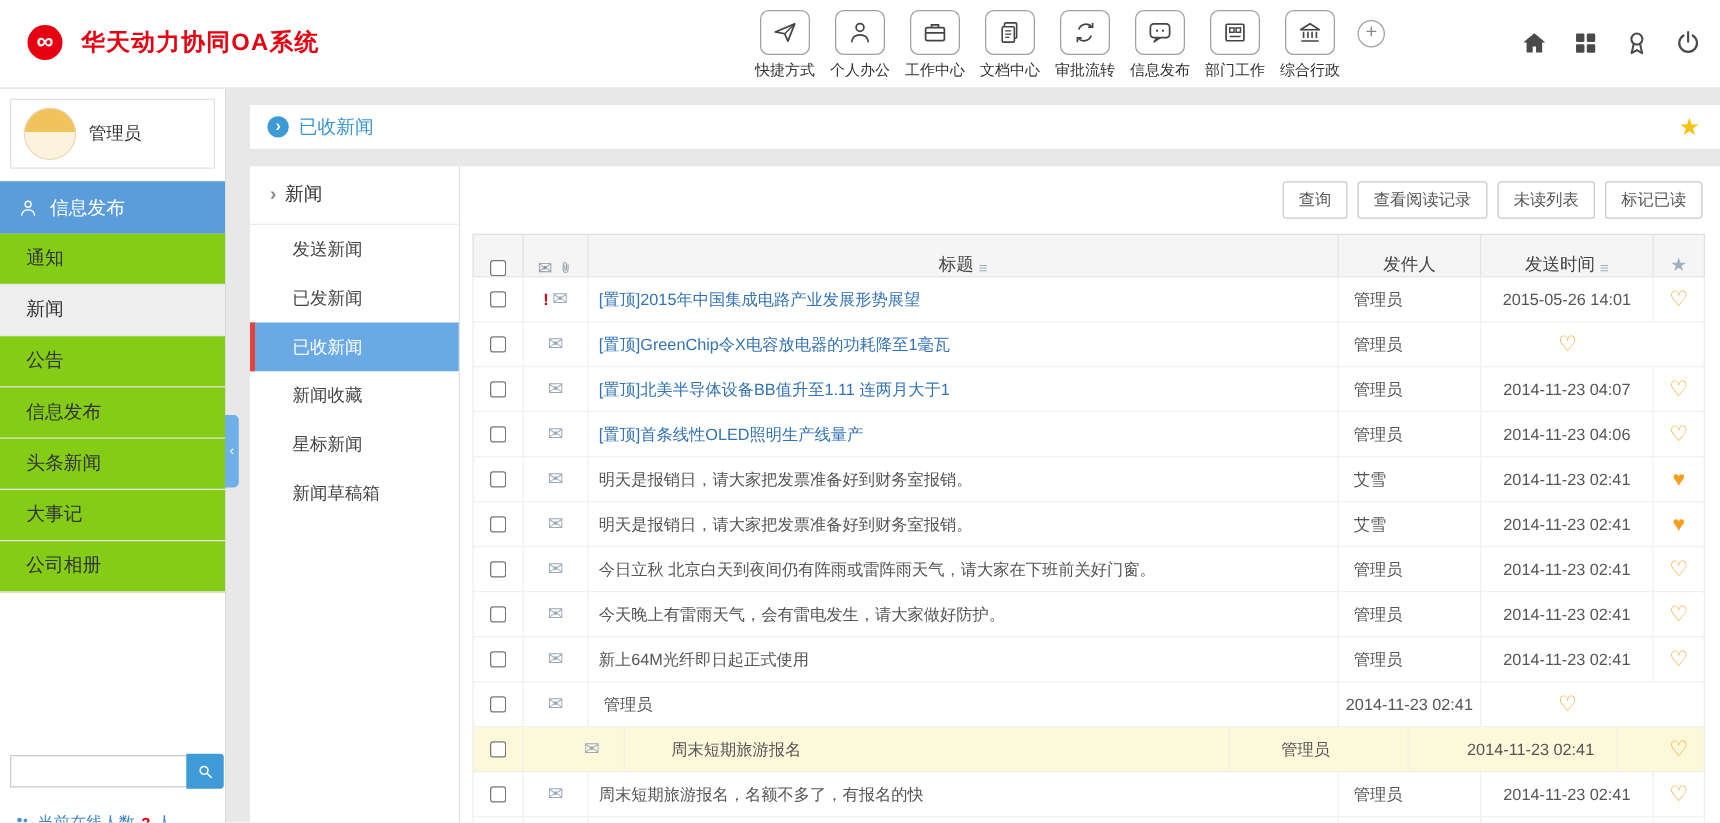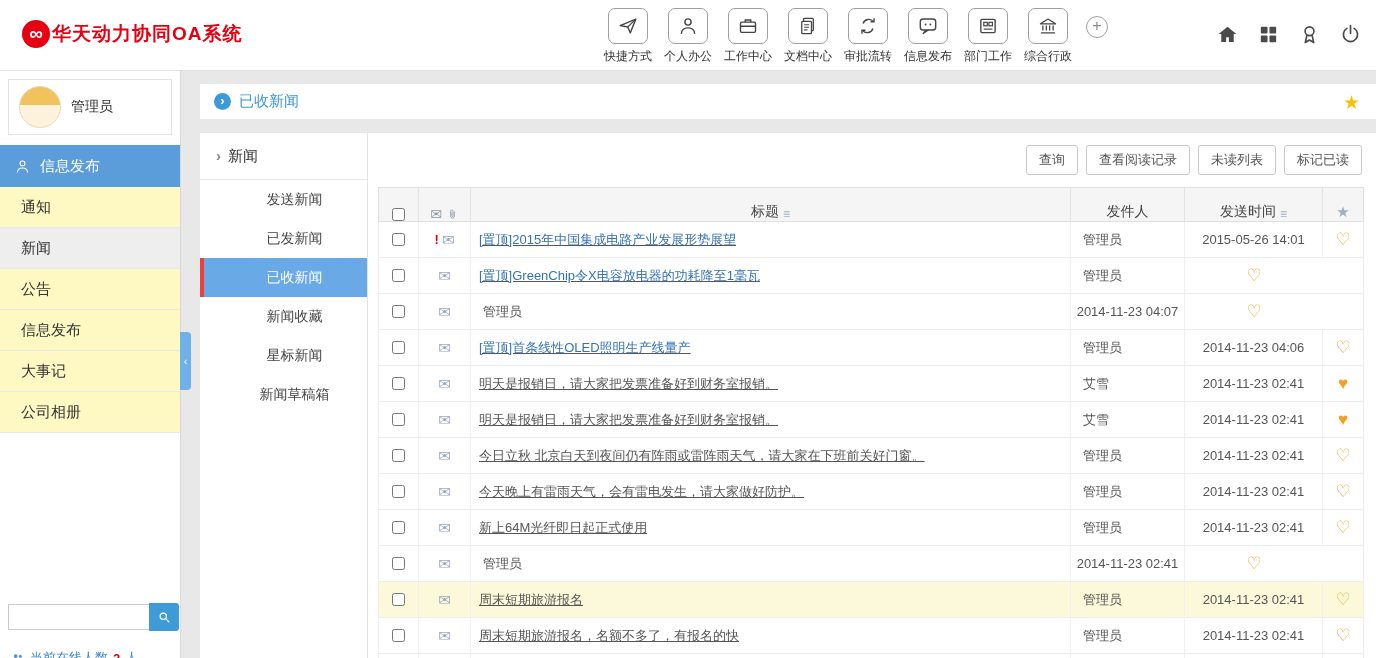--- a/index.html
+++ b/index.html
@@ -6,21 +6,21 @@
   body{
     width:1376px;height:658px;position:relative;overflow:hidden;
     background:#e8e8e8;
     font-family:"Liberation Sans","DejaVu Sans",sans-serif;
     -webkit-font-smoothing:antialiased;
   }
   svg{display:block;}
 
   
   .header{position:absolute;left:0;top:0;right:0;height:70px;background:#fff;border-bottom:1px solid #e2e2e2;z-index:5;}
-  .logo{position:absolute;left:22px;top:20px;display:flex;align-items:center;gap:2px;cursor:pointer;}
+  .logo{position:absolute;left:22px;top:20px;display:flex;align-items:center;gap:15px;cursor:pointer;}
   .logo-mark{width:28px;height:28px;border-radius:50%;background:#e60012;color:#fff;display:flex;align-items:center;justify-content:center;font-size:19px;font-weight:bold;}
   .logo-mark::before{content:"∞";}
   .logo-text{color:#e60012;font-size:19px;font-weight:bold;letter-spacing:1px;white-space:nowrap;}
 
   .top-nav{position:absolute;left:598px;top:8px;display:flex;align-items:flex-end;}
   .nav-item{width:60px;display:flex;flex-direction:column;align-items:center;cursor:pointer;}
   .nav-icon-box{width:38px;height:34px;border:1px solid #9f9f9f;border-radius:7px;display:flex;align-items:center;justify-content:center;color:#444;background:#fff;}
   .nav-icon-box svg{width:22px;height:22px;}
   .nav-label{margin-top:4px;font-size:12px;color:#333;white-space:nowrap;}
   .plus-btn{width:20px;height:20px;border:1px solid #9f9f9f;border-radius:50%;margin:8px 0 0 8px;color:#8a8a8a;font-size:16px;line-height:18px;text-align:center;cursor:pointer;flex:none;}
@@ -31,21 +31,21 @@
   .quick-icons svg{width:23px;height:23px;}
 
   
   .sidebar{position:absolute;left:0;top:70px;bottom:0;width:180px;background:#fff;border-right:1px solid #d9d9d9;}
   .user-card{margin:9px 8px 10px;border:1px solid #e2e2e2;height:54px;display:flex;align-items:center;padding:0 10px;gap:10px;cursor:pointer;background:#fff;}
   .avatar{width:40px;height:40px;border-radius:50%;flex:none;border:1px solid #e6d9b8;
     background:linear-gradient(180deg,#f2c35c 0%,#f2c35c 46%,#fdf2dc 46%);}
   .user-name{font-size:14px;color:#333;}
   .section-bar{height:42px;background:#5b9ddb;color:#fff;display:flex;align-items:center;gap:9px;padding-left:14px;font-size:15px;cursor:pointer;}
   .section-bar svg{width:17px;height:17px;}
-  .side-item{height:40px;line-height:40px;padding-left:21px;font-size:15px;color:#333;border-bottom:1px solid #e8e8e8;cursor:pointer;background:#fef9c3;}
+  .side-item{height:40px;line-height:40px;padding-left:21px;font-size:15px;color:#333;border-bottom:1px solid #e8e8e8;cursor:pointer;background:#84cc16;}
   .side-item.sel{background:#eee;}
   .search-box{position:absolute;left:8px;bottom:27px;display:flex;align-items:center;}
   .search-input{width:128px;height:24px;border:1px solid #ccc;border-right:none;padding:0 6px;font-size:13px;outline:none;font-family:inherit;}
   .search-btn{width:30px;height:28px;background:#3f9ad8;border:none;border-radius:0 3px 3px 0;display:flex;align-items:center;justify-content:center;cursor:pointer;color:#fff;}
   .search-btn svg{width:15px;height:15px;}
   .online{position:absolute;left:10px;bottom:-9px;font-size:13px;color:#3f87c8;display:flex;gap:5px;align-items:center;white-space:nowrap;}
   .online svg{width:15px;height:15px;color:#4f90d1;}
   .online .cnt{color:#e60012;font-weight:bold;}
   .collapse-tab{position:absolute;left:180px;top:332px;width:11px;height:58px;background:#6fb0e8;color:#fff;
     border-radius:0 4px 4px 0;display:flex;align-items:center;justify-content:center;font-size:11px;cursor:pointer;z-index:4;}
@@ -58,45 +58,45 @@
   .bc-title{color:#3a96d3;font-size:15px;}
   .bc-star{position:absolute;right:16px;top:7px;color:#f9c20a;font-size:19px;cursor:pointer;}
   .bc-star::before{content:"★";}
 
   
   .content{position:absolute;left:200px;top:133px;right:0;bottom:0;background:#fff;display:flex;}
   .submenu{width:167px;border-right:1px solid #e3e3e3;flex:none;}
   .submenu-header{height:46px;line-height:46px;padding-left:16px;border-bottom:1px solid #eaeaea;font-size:15px;color:#333;}
   .submenu-header .arrow{color:#888;margin-right:7px;font-weight:bold;}
   .submenu-header .arrow::before{content:"›";}
-  .sub-item{height:39px;line-height:39px;padding-left:18px;font-size:14px;color:#444;cursor:pointer;border-left:4px solid transparent;text-align:center;}
+  .sub-item{height:39px;line-height:39px;padding-left:30px;font-size:14px;color:#444;cursor:pointer;border-left:4px solid transparent;}
   .sub-item.sel{background:#68a9e6;color:#fff;border-left-color:#e8413c;}
 
   .table-area{flex:1;min-width:0;padding:0 12px 0 10px;}
   .toolbar{display:flex;justify-content:flex-end;gap:8px;padding:12px 2px 12px 0;}
   .tbtn{font-size:13px;color:#555;background:#fff;border:1px solid #c9c9c9;border-radius:3px;padding:5px 12px;cursor:pointer;font-family:inherit;white-space:nowrap;}
 
   .thead{display:grid;grid-template-columns:40px 52px 1fr 114px 138px 40px;background:#f5f5f5;border:1px solid #e0e0e0;height:33px;font-size:14px;color:#444;}
   .thead>div{display:flex;align-items:flex-end;justify-content:center;border-right:1px solid #e3e3e3;gap:4px;}
   .thead>div:last-child{border-right:none;}
   .sort-ic{color:#9ab0c4;font-size:12px;cursor:pointer;}
   .sort-ic::before{content:"≡";}
   .h-star{color:#9fb0bf;font-size:15px;}
   .h-star::before{content:"★";}
   .h-env{color:#8a97a6;font-size:14px;line-height:1;}
   .h-env::before{content:"✉";}
   .h-clip svg{width:13px;height:13px;color:#8a97a6;}
 
   .trow{display:grid;grid-template-columns:40px 52px 1fr 114px 138px 40px;height:35px;background:#fff;
     border:solid #ededed;border-width:0 1px 1px 1px;font-size:13px;color:#555;}
-  .trow.hl{background:#fcf9da;}
+  .trow.hl{background:#fcf9da;gap:29px;}
   .trow>.c{display:flex;align-items:center;border-right:1px solid #f0f0f0;min-width:0;}
   .trow>.c:last-child{border-right:none;}
   .c.cb,.c.ic,.c.tm,.c.fv{justify-content:center;}
-  .c.tt{padding:0 8px;overflow:hidden;white-space:nowrap;text-decoration:underline;}
+  .c.tt{padding:0 8px;overflow:hidden;white-space:nowrap;}
   .c.snd{padding-left:12px;}
   .lnk{color:#3273b5;text-decoration:none;overflow:hidden;text-overflow:ellipsis;white-space:nowrap;}
   .pln{color:#555;overflow:hidden;text-overflow:ellipsis;white-space:nowrap;}
   .imp{color:#e60012;font-weight:bold;margin-right:3px;font-size:13px;}
   .env{color:#9aa8ba;font-size:15px;line-height:1;}
   .env::before{content:"✉";}
   .heart{color:#f8a01e;font-size:17px;cursor:pointer;line-height:1;}
   input[type="checkbox"]{width:13px;height:13px;cursor:pointer;margin:0;}
 </style>
 </head>
@@ -287,20 +287,21 @@
     <svg>
         <use href="#i-person"></use>
       </svg>
     <span>信息发布</span>
   </div>
   <div>
       <div class="side-item">通知</div>
       <div class="side-item sel">新闻</div>
       <div class="side-item">公告</div>
       <div class="side-item">信息发布</div>
+      <div class="side-item">头条新闻</div>
       <div class="side-item">大事记</div>
       <div class="side-item">公司相册</div>
     </div>
   <div class="search-box">
     <input class="search-input" placeholder="" style="">
     <button class="search-btn">
         <svg>
           <use href="#i-search"></use>
         </svg>
       </button>
@@ -406,20 +407,23 @@
             <span class="heart">♡</span>
           </div>
         </div>
         <div class="trow">
           <div class="c cb">
             <input type="checkbox" style="">
           </div>
           <div class="c ic">
             <span class="env"></span>
           </div>
+          <div class="c tt">
+            <a class="lnk" href="#">[置顶]北美半导体设备BB值升至1.11 连两月大于1</a>
+          </div>
           <div class="c snd">管理员</div>
           <div class="c tm">2014-11-23 04:07</div>
           <div class="c fv">
             <span class="heart">♡</span>
           </div>
         </div>
         <div class="trow">
           <div class="c cb">
             <input type="checkbox" style="">
           </div>

